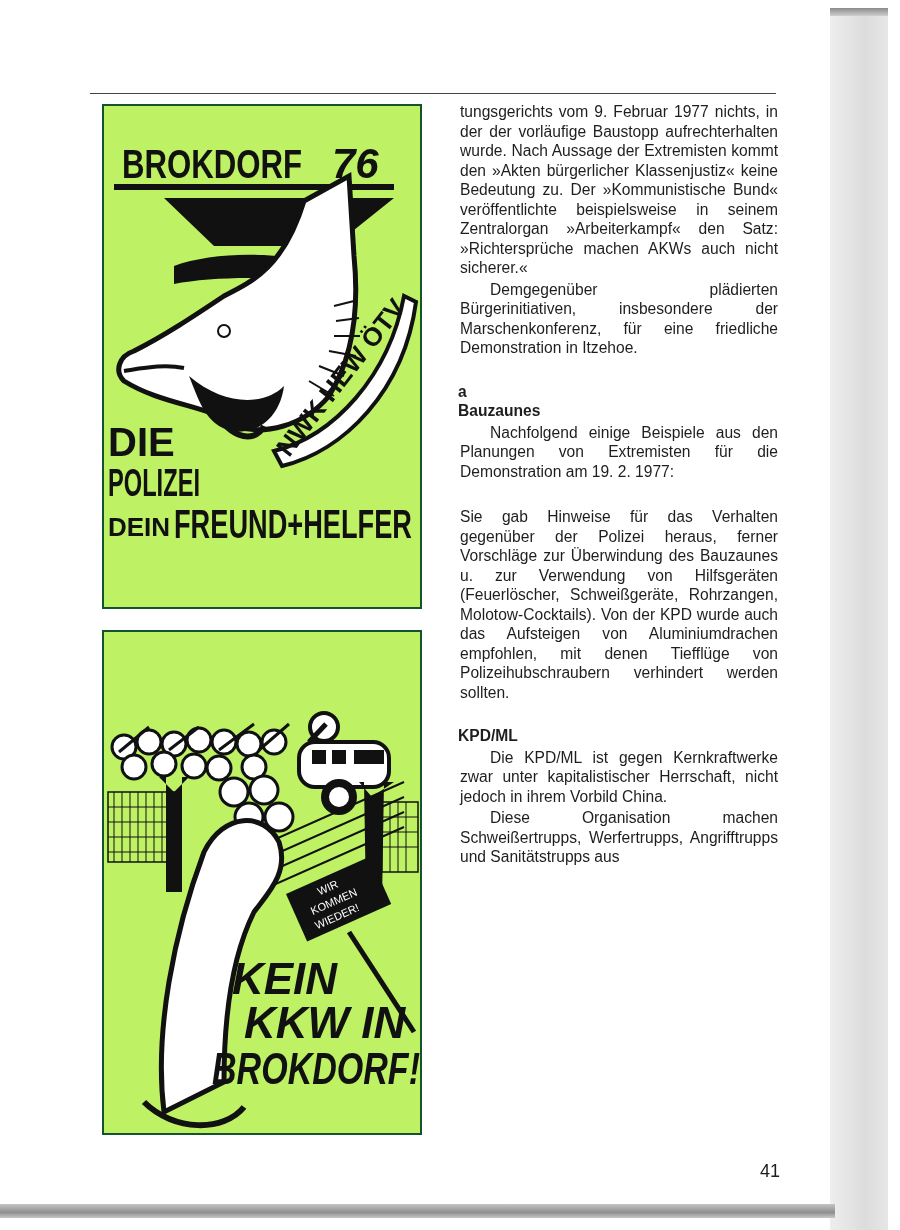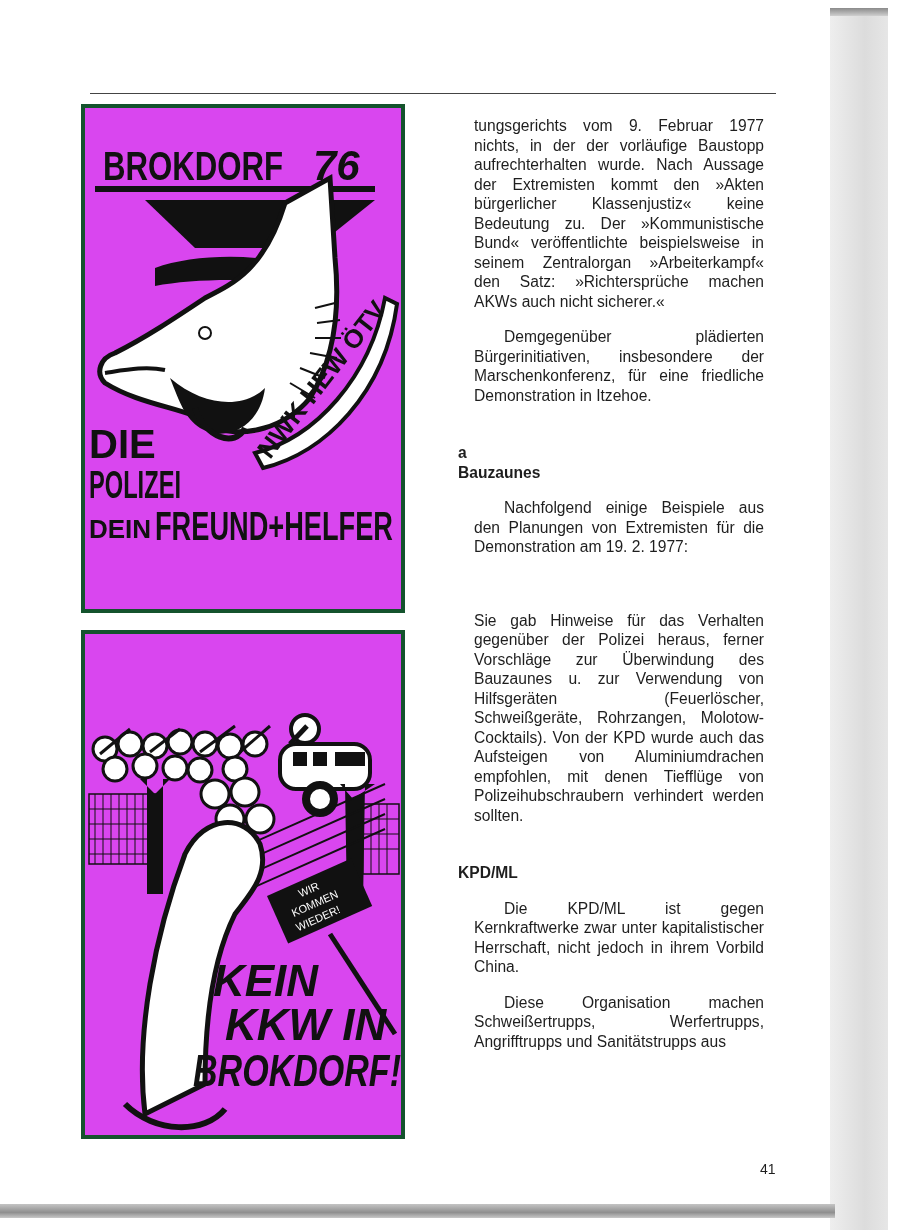--- a/index.html
+++ b/index.html
@@ -5,30 +5,30 @@
   html, body { margin:0; padding:0; }
   body { width:900px; height:1230px; background:#ffffff; position:relative; overflow:hidden;
          font-family:"Liberation Sans", "DejaVu Sans", sans-serif; color:#1e1e1e; }
   .right-edge { position:absolute; left:830px; top:8px; width:58px; height:1222px;
                 background:linear-gradient(to right,#eeeeee,#dcdcdc 60%,#e6e6e6); }
   .right-edge .cap { position:absolute; left:0; top:0; width:100%; height:8px;
                 background:linear-gradient(to bottom,#8a8a8a,#cfcfcf); }
   .bottom-shadow { position:absolute; left:0; top:1204px; width:835px; height:14px;
                 background:linear-gradient(to bottom,#c4c4c4,#8f8f8f 60%,#c8c8c8); }
   .top-rule { position:absolute; left:90px; top:93px; width:686px; height:1px; background:#444; }
-  .frame { position:absolute; left:81px; width:316px; height:501px; border:4px solid #14532d; background:#d946ef; }
+  .frame { position:absolute; left:102px; width:316px; height:501px; border:2px solid #14532d; background:#bef264; }
   .frame.f1 { top:104px; }
   .frame.f2 { top:630px; }
   .frame svg { position:absolute; left:0; top:0; }
   .col { position:absolute; left:458px; top:100px; width:322px; font-size:15.6px; line-height:19.5px; }
-  .col p { margin:16px; text-align:justify; }
+  .col p { margin:2px; text-align:justify; }
   .col .ind { text-indent:30px; }
   .col h3 { margin:0; font-size:15.6px; font-weight:bold; line-height:19.5px; }
   .gap-l { height:22px; }
-  .pageno { position:absolute; left:760px; top:1161px; font-size:14px; }
+  .pageno { position:absolute; left:760px; top:1161px; font-size:18px; }
   .poster-text { font-family:"Liberation Sans Narrow","Liberation Sans", sans-serif; font-weight:bold; fill:#111; }
 </style>
 </head>
 <body>
 
 <div class="right-edge">
     <div class="cap"></div>
   </div>
 <div class="bottom-shadow"></div>
 <div class="top-rule"></div>

